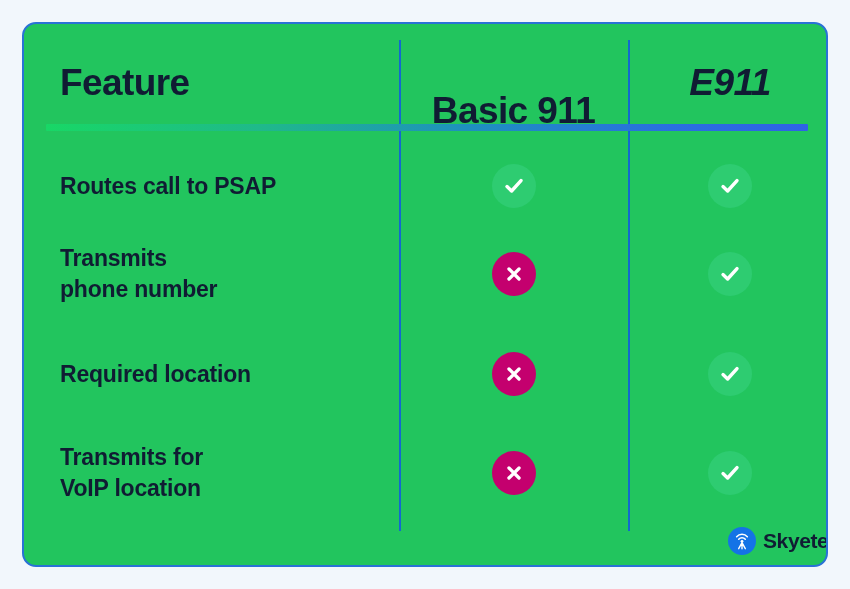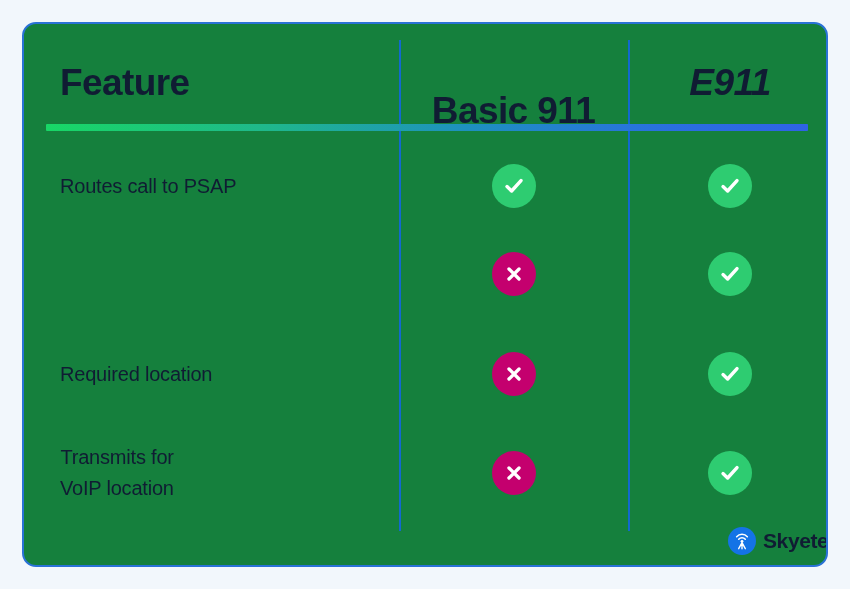--- a/index.html
+++ b/index.html
@@ -21,21 +21,21 @@
     background: #f2f7fc;
     box-sizing: border-box;
   }
 
   .card {
     position: absolute;
     left: 22px;
     top: 22px;
     width: 806px;
     height: 545px;
-    background: #15803d;
+    background: #22c55e;
     border: 2px solid #2a72d6;
     border-radius: 14px;
     box-sizing: border-box;
     overflow: hidden;
   }
 
   
   .divider {
     position: absolute;
     width: 2px;
@@ -91,25 +91,24 @@
 
   .row-label {
     position: absolute;
     left: 36px;
     top: 0;
     width: 320px;
     height: 88px;
     display: flex;
     align-items: center;
     color: #101c33;
-    font-weight: normal;
-    font-size: 20px;
+    font-weight: bold;
+    font-size: 23px;
     line-height: 31px;
     letter-spacing: -0.2px;
-    text-align: right;
   }
   .row-label span { display: block; }
 
   .cell {
     position: absolute;
     top: 0;
     height: 88px;
     display: flex;
     align-items: center;
     justify-content: center;
@@ -190,20 +189,26 @@
       <div class="cell c-e911">
         <div class="badge yes">
           <svg width="24" height="24" viewBox="0 0 24 24" aria-hidden="true">
             <path d="M5 12.6 L9.6 17 L19 6.6" fill="none" stroke="#ffffff" stroke-width="3.4" stroke-linecap="round" stroke-linejoin="round"></path>
           </svg>
         </div>
       </div>
     </div>
 
     <div class="row r1">
+      <div class="row-label">
+        <div>
+          <span>Transmits</span>
+          <span>phone number</span>
+        </div>
+      </div>
       <div class="cell c-basic">
         <div class="badge no">
           <svg width="22" height="22" viewBox="0 0 24 24" aria-hidden="true">
             <path d="M6.5 6.5 L17.5 17.5 M17.5 6.5 L6.5 17.5" fill="none" stroke="#ffffff" stroke-width="3.6" stroke-linecap="round"></path>
           </svg>
         </div>
       </div>
       <div class="cell c-e911">
         <div class="badge yes">
           <svg width="24" height="24" viewBox="0 0 24 24" aria-hidden="true">

